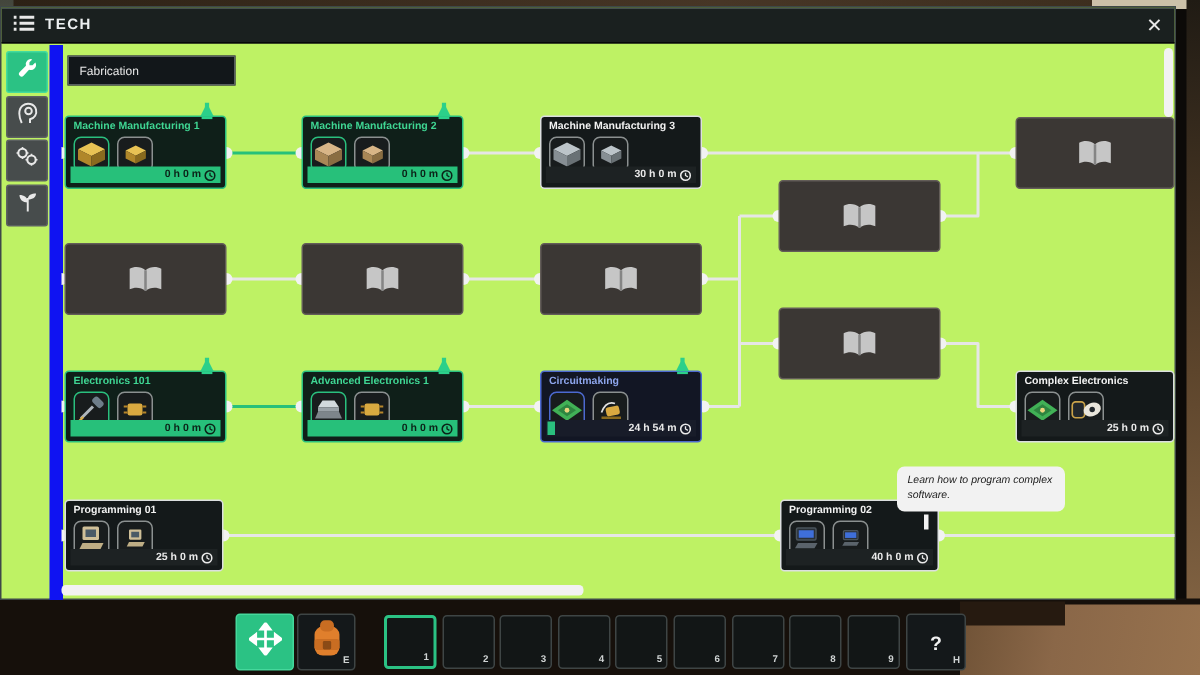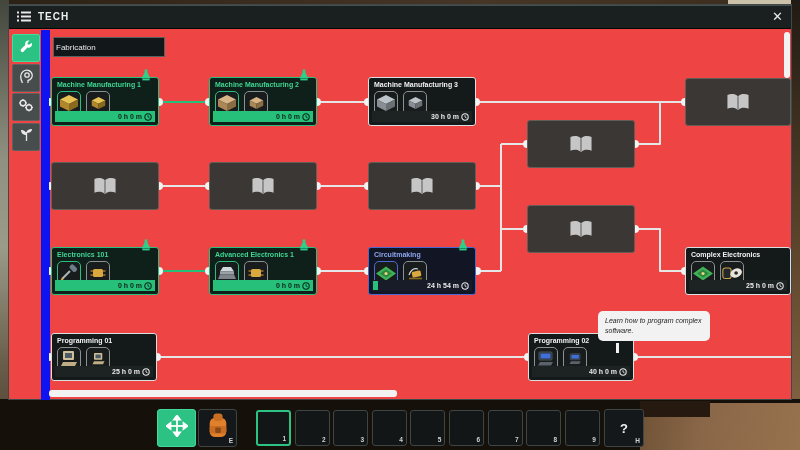--- a/index.html
+++ b/index.html
@@ -8,37 +8,37 @@
   
   .bg-strip{position:absolute;}
   #bg-top{left:0;top:0;width:800px;height:6px;background:linear-gradient(90deg,#2c2115,#473626 60%,#3a2c1c);}
   #bg-top-beige{left:728px;top:0;width:72px;height:6px;background:#ccc1a9;}
   #bg-left{left:0;top:0;width:9px;height:450px;background:linear-gradient(#43463c,#8f9080 35%,#9a9b88 55%,#6b5f4c 80%,#4a3b2a);}
   #bg-right{left:791px;top:0;width:9px;height:450px;background:linear-gradient(#201b14,#5d452c 55%,#8a6a48);}
   #bg-bottom{left:0;top:399px;width:800px;height:51px;background:#16100b;}
   #bg-wood{left:640px;top:403px;width:160px;height:47px;background:linear-gradient(100deg,#6f5236,#8a6748 40%,#97724e);}
   #bg-shelf{left:640px;top:401px;width:70px;height:16px;background:#261a10;}
   
-  #panel{position:absolute;left:8px;top:4px;width:784px;height:396px;background:#ef4444;
+  #panel{position:absolute;left:0;top:4px;width:784px;height:396px;background:#bef264;
          border:1px solid #3e4848;box-sizing:border-box;}
   #panel-header{position:absolute;left:0;top:0;right:0;height:24px;background:#1a201f;
          border-bottom:1px solid #060808;box-shadow:inset 0 1px 0 #454f4f;
          display:flex;align-items:center;padding:0 8px;box-sizing:border-box;}
   #panel-title{color:#eceff0;font-size:10px;font-weight:bold;letter-spacing:1px;margin-left:7px;}
   #close-btn{margin-left:auto;color:#e8e8e8;font-size:13px;line-height:13px;cursor:default;}
   
   .side-tab{position:absolute;left:3px;width:28px;height:28px;border-radius:2px;
             background:#474c4c;border:1px solid #5c6161;box-sizing:border-box;
             display:flex;align-items:center;justify-content:center;}
   .side-tab.active{background:#2bc284;border-color:#43dc9e;}
   #blue-bar{position:absolute;left:32px;top:25px;width:9px;height:370px;background:#0f13f2;}
   
   #filter-box{position:absolute;left:44px;top:32px;width:112px;height:20px;border:1px solid #596060;
               background:#12171a;color:#e8e8e8;font-size:8px;display:flex;align-items:center;
-              padding-left:2px;box-sizing:border-box;}
+              padding-left:7px;box-sizing:border-box;}
   
   #tree-clip{position:absolute;left:40px;top:25px;width:750px;height:370px;overflow:hidden;}
   #tree-inner{position:absolute;left:-48px;top:-29px;width:800px;height:450px;}
   #edges-svg{position:absolute;left:0;top:0;}
   
   .node{position:absolute;border-radius:3px;box-sizing:border-box;}
   .node.locked{background:#3b3734;border:1px solid #635d58;}
   .node.researched{background:#0f1f19;border:1px solid #2abf7e;}
   .node.available{background:#14191a;border:1px solid #dcdfdf;}
   .node.progress{background:#121624;border:1px solid #4c69d0;}

